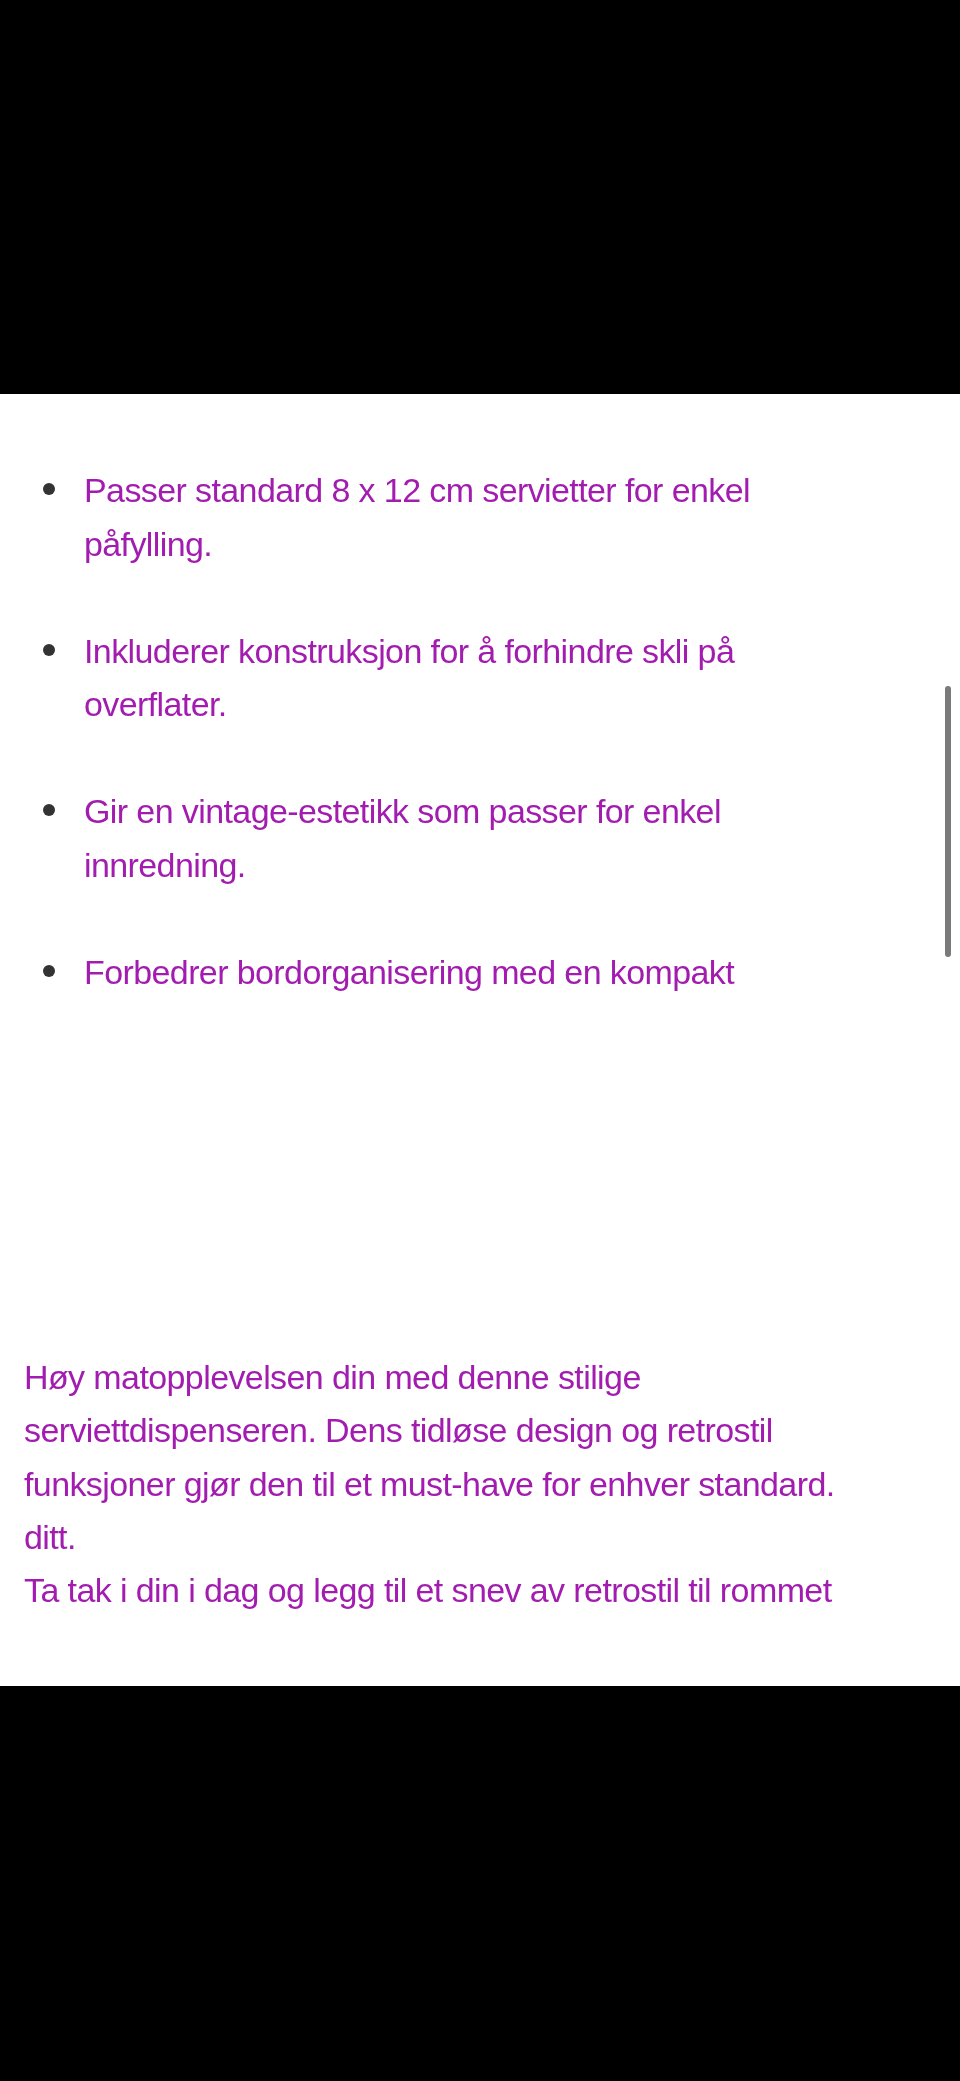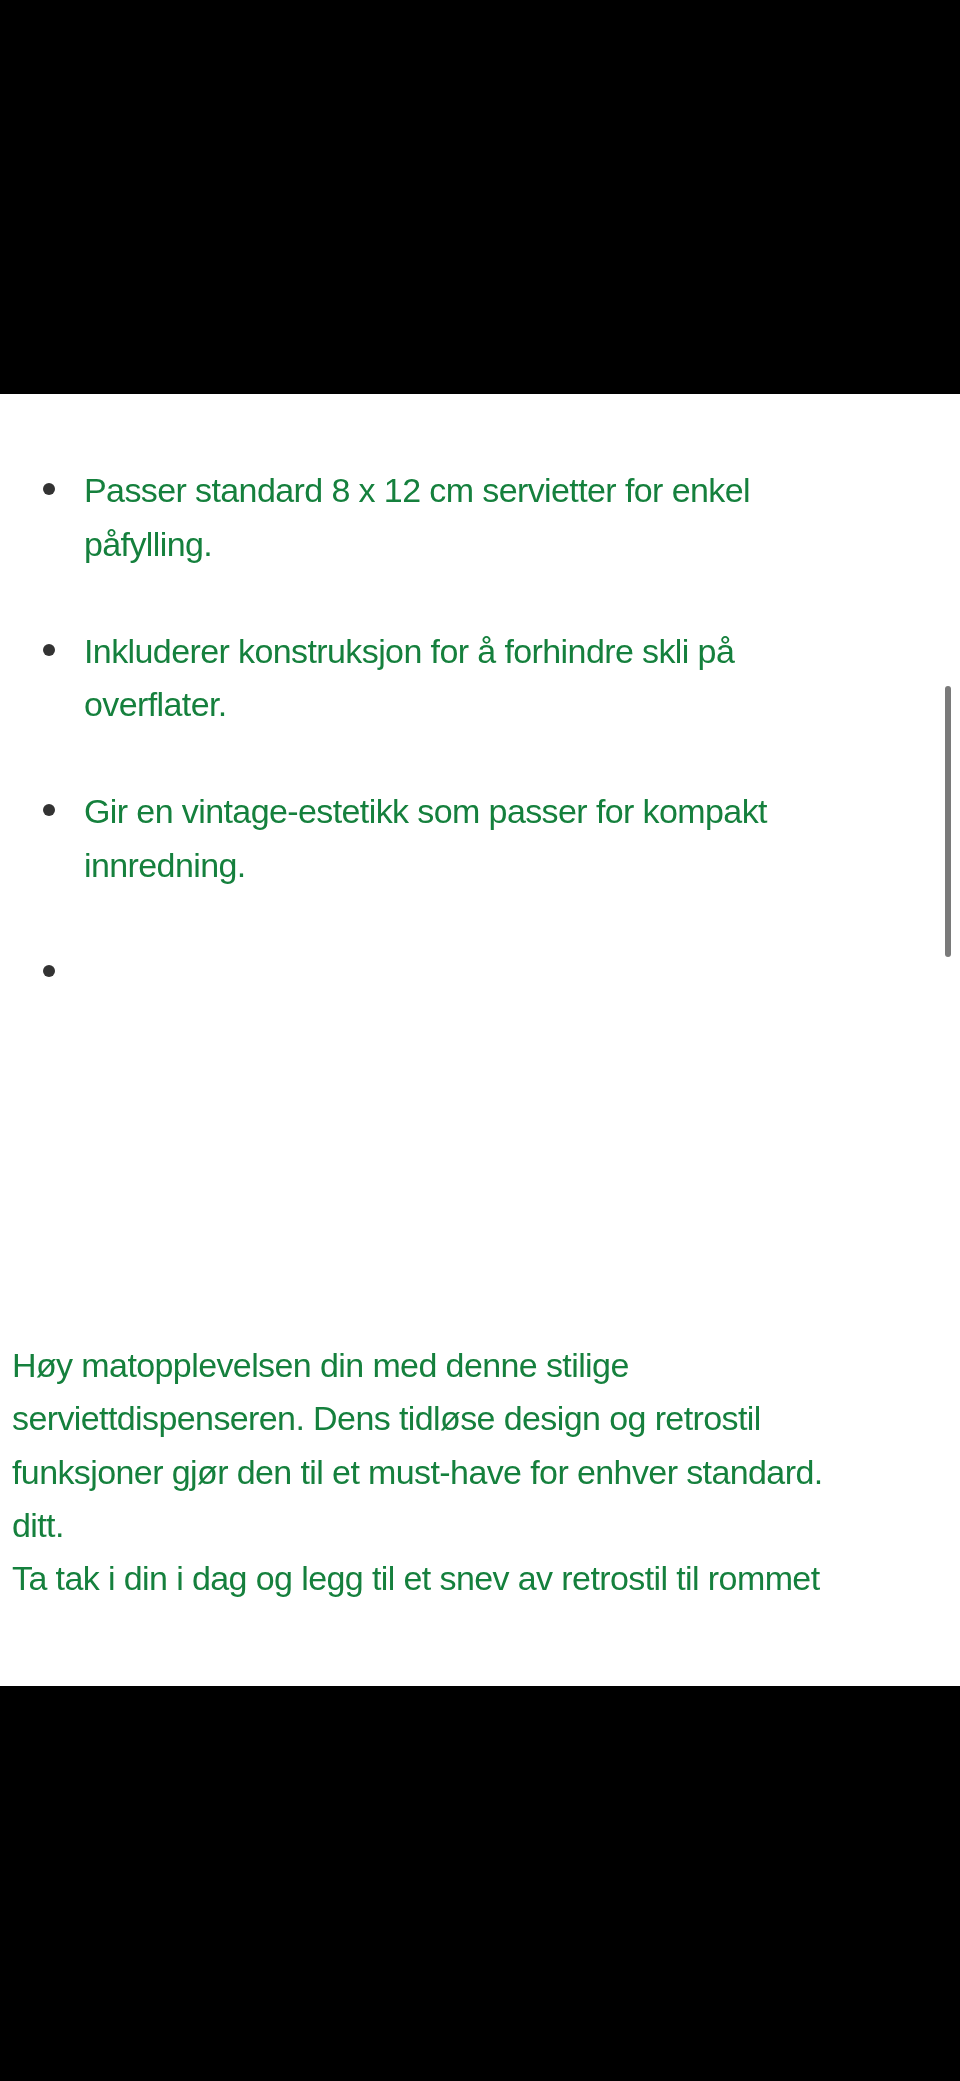--- a/index.html
+++ b/index.html
@@ -21,21 +21,21 @@
     height: 394px;
     background: #000000;
   }
   .content {
     position: absolute;
     left: 0;
     top: 394px;
     width: 960px;
     height: 1292px;
     background: #ffffff;
-    color: #15803d;
+    color: #a21caf;
   }
   .bottom-black {
     position: absolute;
     left: 0; top: 1686px;
     width: 960px;
     height: 395px;
     background: #000000;
   }
   .feature-list {
     list-style: none;
@@ -110,32 +110,33 @@
     <li class="feature-item">
       <span class="bullet"></span>
       <span class="item-text">
         <span class="line">Inkluderer konstruksjon for å forhindre skli på</span>
         <span class="line">overflater.</span>
       </span>
     </li>
     <li class="feature-item">
       <span class="bullet"></span>
       <span class="item-text">
-        <span class="line">Gir en vintage-estetikk som passer for kompakt</span>
+        <span class="line">Gir en vintage-estetikk som passer for enkel</span>
         <span class="line">innredning.</span>
       </span>
     </li>
     <li class="feature-item">
       <span class="bullet"></span>
       <span class="item-text">
+        <span class="line">Forbedrer bordorganisering med en kompakt</span>
       </span>
     </li>
   </ul>
 
-  <p class="description" style="margin:0;">
+  <p class="description" style="margin:12px;">
     <span class="line">Høy matopplevelsen din med denne stilige</span>
     <span class="line">serviettdispenseren. Dens tidløse design og retrostil</span>
     <span class="line">funksjoner gjør den til et must-have for enhver standard.</span>
     <span class="line">ditt.</span>
     <span class="line">Ta tak i din i dag og legg til et snev av retrostil til rommet</span>
   </p>
 
   <div class="scrollbar-thumb"></div>
 </div>
 

